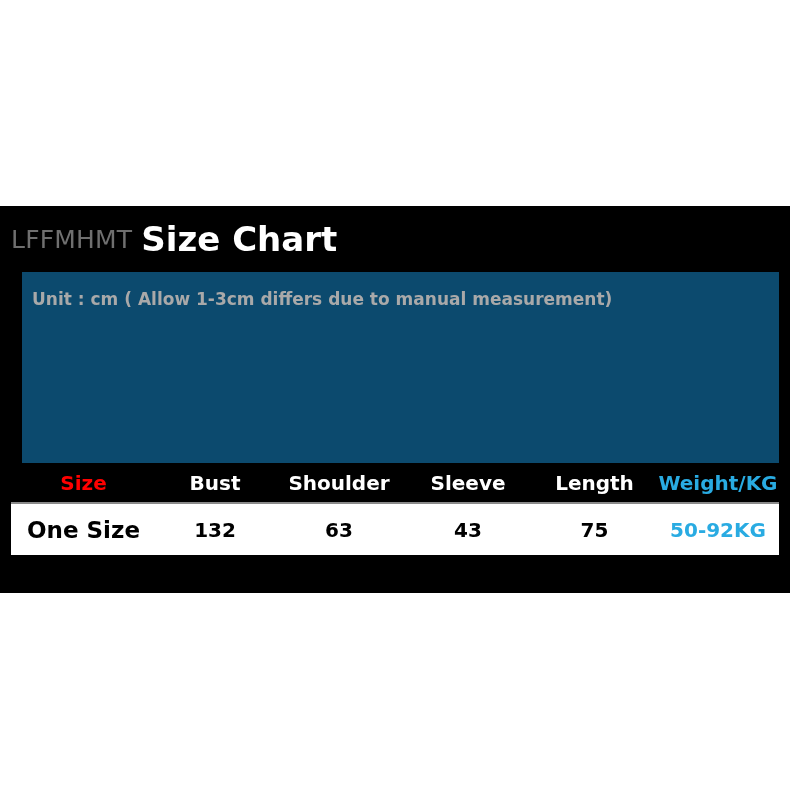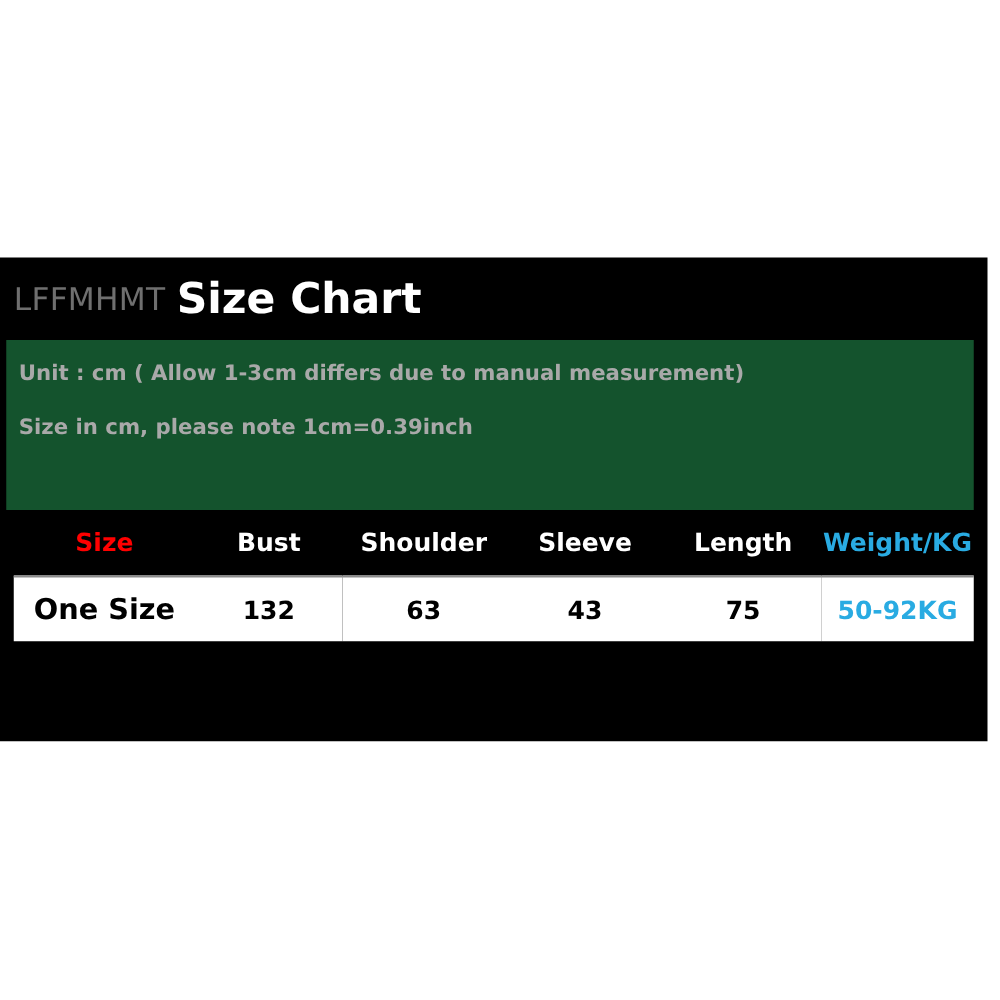--- a/index.html
+++ b/index.html
@@ -43,23 +43,23 @@
   .title-text {
     color: #ffffff;
     font-size: 34px;
     font-weight: 700;
     margin-left: 9px;
     white-space: nowrap;
   }
 
   
   .info-block {
-    background: #14532d;
-    margin: 0 11px 0 5px;
-    height: 136px;
+    background: #0c4a6e;
+    margin: 0 11px 0 22px;
+    height: 191px;
     box-sizing: border-box;
     padding: 14px 0 0 0;
     position: relative;
   }
   .info-line {
     color: #a9a9a9;
     font-size: 17px;
     font-weight: 600;
     padding-left: 10px;
     white-space: nowrap;
@@ -70,21 +70,21 @@
 
   
   .size-table {
     margin: 0 11px;
     border-collapse: collapse;
     width: calc(100% - 22px);
     table-layout: fixed;
   }
   .size-table tr.header-row {
     background: #000000;
-    height: 53px;
+    height: 40px;
   }
   .size-table tr.data-row {
     background: #ffffff;
     height: 52px;
   }
   .size-table th,
   .size-table td {
     text-align: center;
     vertical-align: middle;
     padding: 0;
@@ -122,21 +122,20 @@
 
 <div id="size-chart-panel">
 
   <div class="title-bar">
     <span class="brand-name">LFFMHMT</span>
     <span class="title-text">Size Chart</span>
   </div>
 
   <div class="info-block">
     <div class="info-line l1">Unit : cm ( Allow 1-3cm differs due to manual measurement)</div>
-    <div class="info-line l2">Size in cm, please note 1cm=0.39inch</div>
   </div>
 
   <table class="size-table">
     <colgroup>
       <col class="c-size">
         <col class="c-bust">
         <col class="c-shoulder">
       <col class="c-sleeve">
         <col class="c-length">
         <col class="c-weight">

